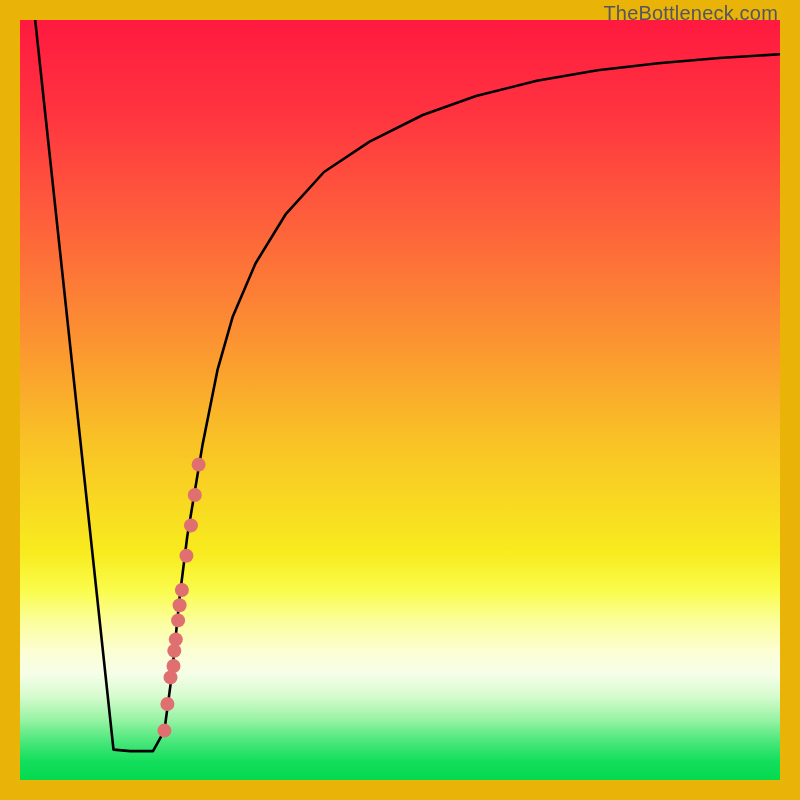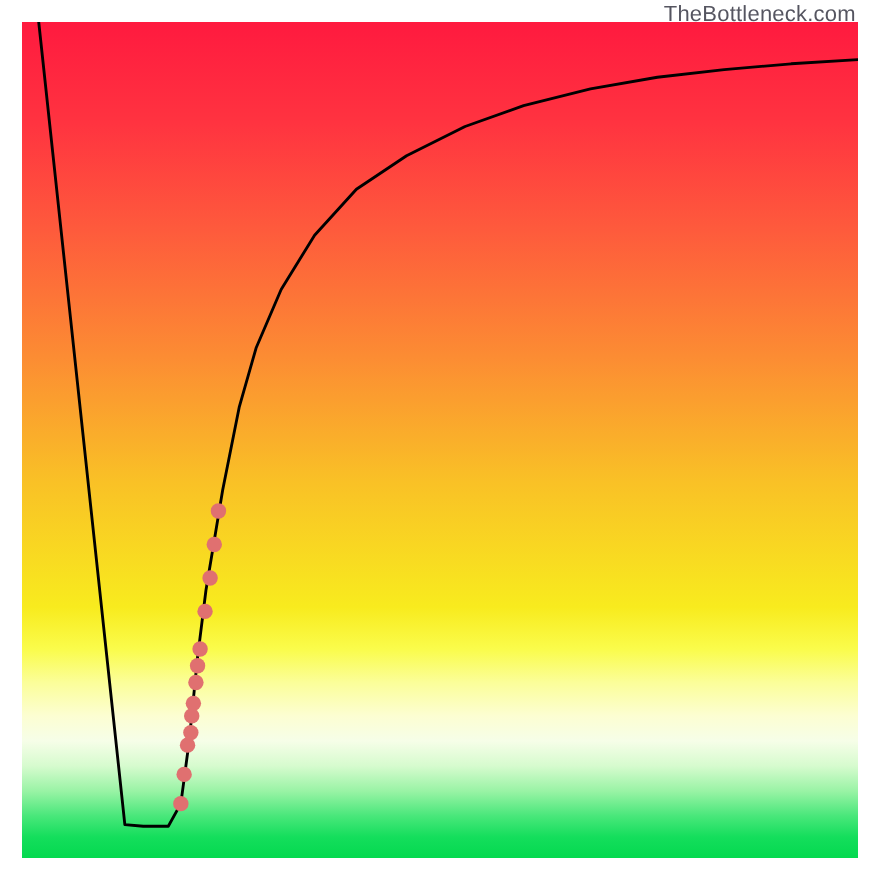--- a/index.html
+++ b/index.html
@@ -8,21 +8,21 @@
     width: 800px;
     height: 800px;
     overflow: hidden;
     background: #000;
     font-family: Arial, Helvetica, sans-serif;
   }
   .outer {
     position: relative;
     width: 800px;
     height: 800px;
-    background: #ffffff;
+    background: #eab308;
   }
   .plot {
     position: absolute;
     left: 20px;
     top: 20px;
     width: 760px;
     height: 760px;
   }
   .watermark {
     position: absolute;

